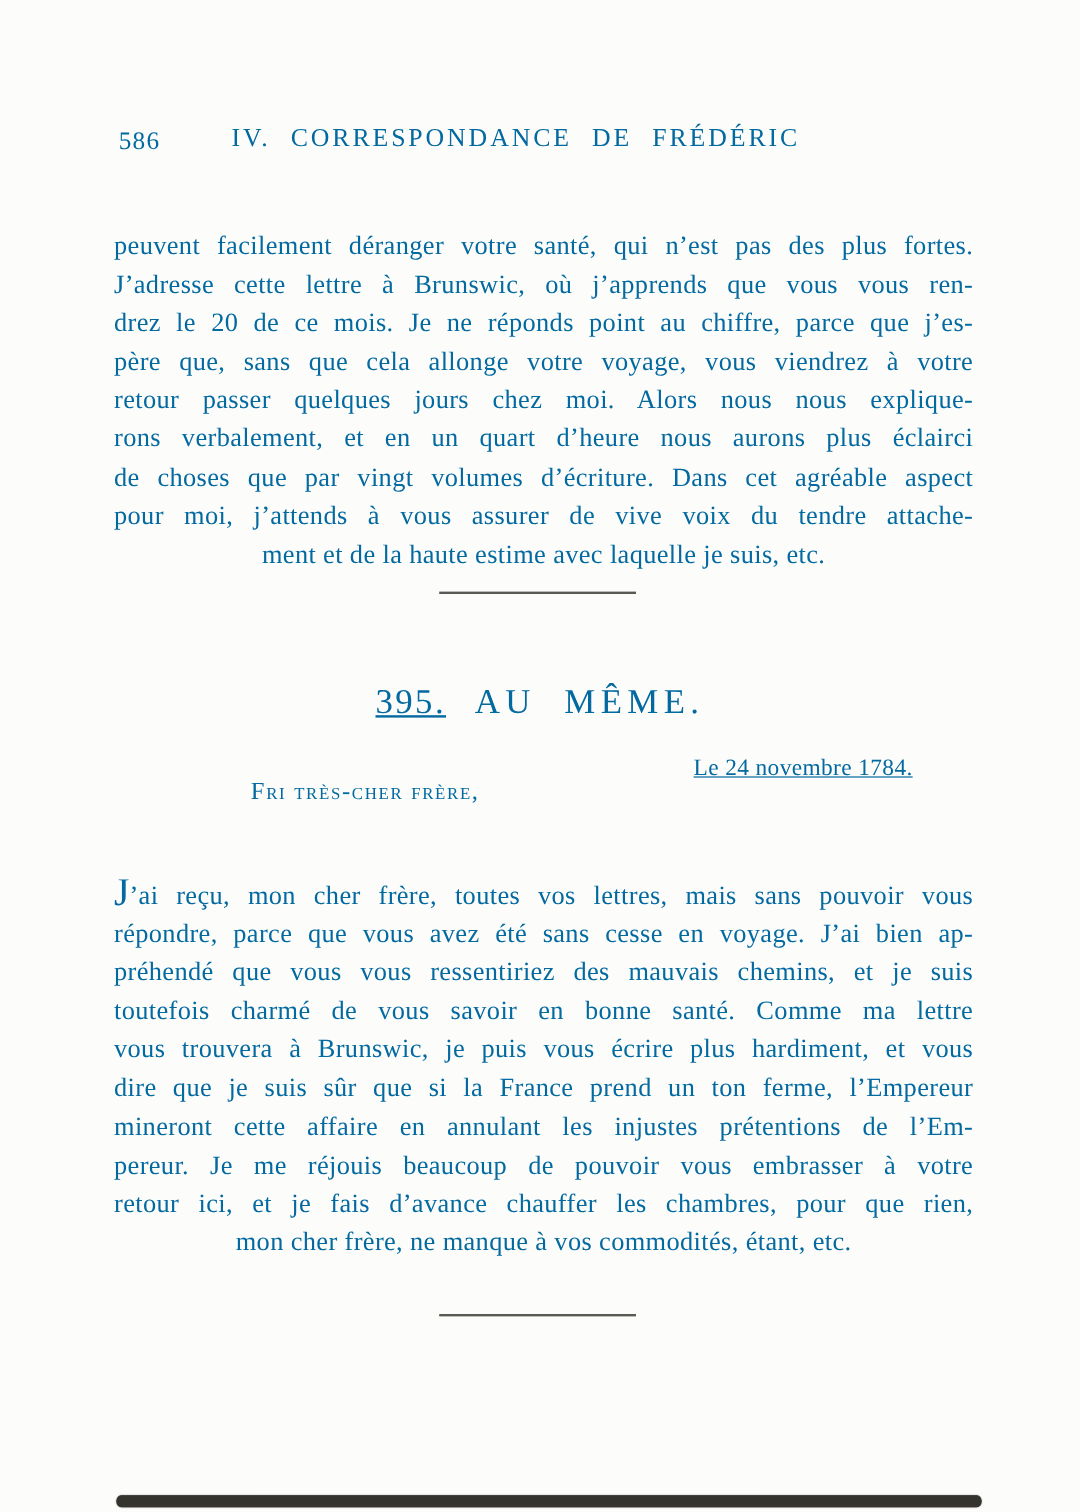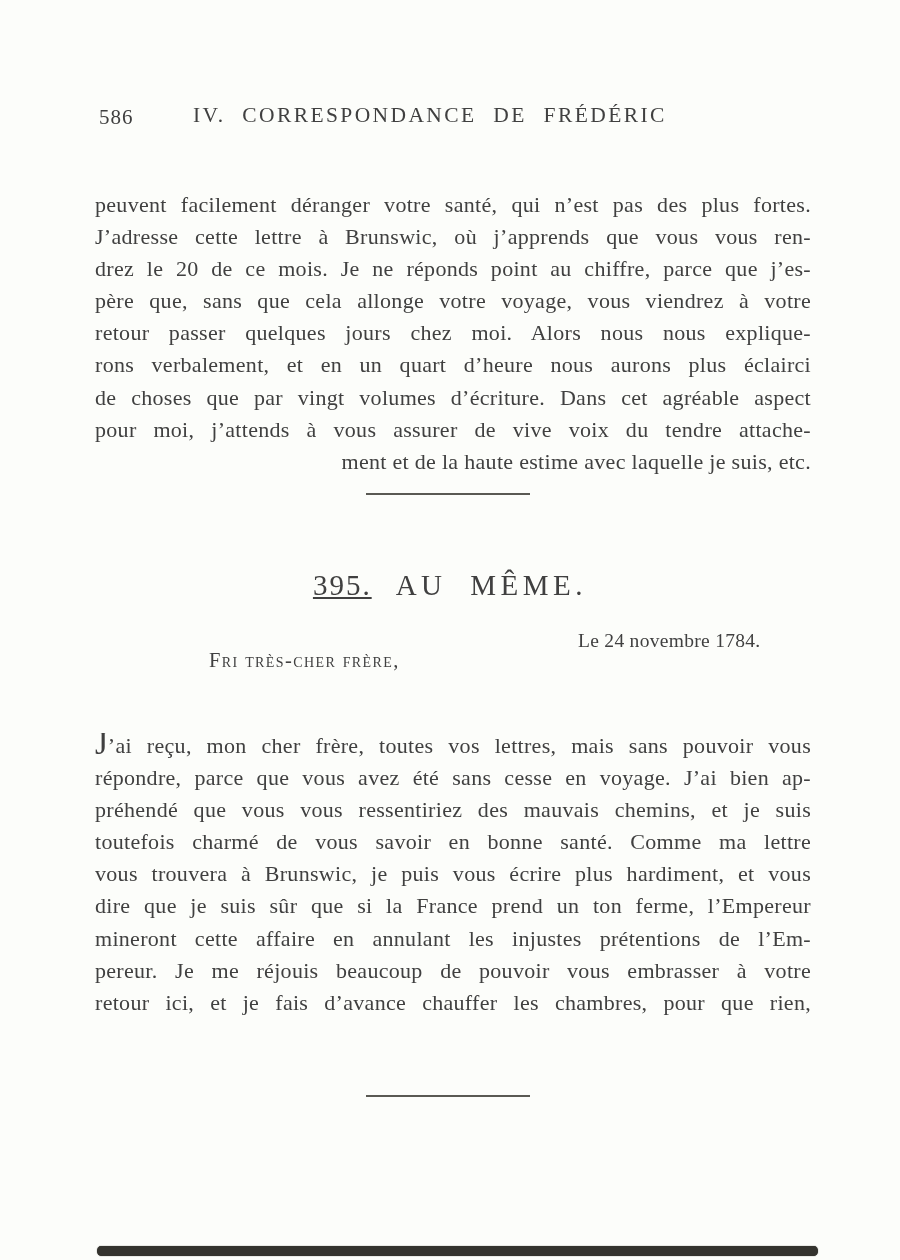--- a/index.html
+++ b/index.html
@@ -1,42 +1,42 @@
 <!DOCTYPE html>
 <html><head>
 <meta charset="utf-8">
 <style>
   html, body { margin: 0; padding: 0; }
   .page {
     position: relative;
     width: 900px;
     height: 1260px;
     background: #fcfdfa;
-    color: #404040;
+    color: #0369a1;
     font-family: "Liberation Serif", "DejaVu Serif", serif;
     overflow: hidden;
   }
 
   
   .header { position: absolute; top: 103px; left: 0; width: 900px; height: 30px; }
   .pagenum {
     position: absolute; left: 99px; top: 2px;
     font-size: 21px; letter-spacing: 1px;
   }
   .running-title {
     position: absolute; left: 193px; top: 0;
     font-size: 21.5px; letter-spacing: 2.4px; word-spacing: 9px;
     white-space: nowrap;
   }
 
   
   .para { position: absolute; left: 95px; width: 716px; font-size: 22px; letter-spacing: 0.3px; margin-top: 46px; }
   .jline { text-align: justify; height: 32.1px; overflow: hidden; white-space: normal; }
   .jline::after { content: ""; display: inline-block; width: 100%; height: 0; }
-  .jline.last { text-align: right; }
+  .jline.last { text-align: center; }
   .jline.last::after { content: none; }
 
   .para1 { top: 146px; }
   .para2 { top: 687px; }
 
   .initial {
     font-size: 33px;
     line-height: 0;
     position: relative;
     top: 1px;
@@ -54,21 +54,21 @@
   
   .section-heading {
     position: absolute; top: 569px; left: 0; width: 900px;
     text-align: center; font-size: 29px; white-space: nowrap;
   }
   .section-number { letter-spacing: 2px; margin-right: 24px; text-decoration: underline; }
   .section-title { letter-spacing: 4.5px; word-spacing: 12px; margin-top: 33px; }
 
   .date-line {
     position: absolute; top: 630px; left: 578px; width: 200px;
-    font-size: 19.5px; letter-spacing: 0.3px;
+    font-size: 19.5px; letter-spacing: 0.3px; text-decoration: underline;
   }
   .salutation {
     position: absolute; top: 649px; left: 209px;
     font-size: 20.5px; font-variant: small-caps; letter-spacing: 1.4px;
   }
 
   
   .scan-bar {
     position: absolute; top: 1246px; left: 97px; width: 721px; height: 10px;
     background: #34332e; border-radius: 4px / 5px;
@@ -111,20 +111,21 @@
     <div class="jline"><span class="initial">J</span><span>’ai reçu, mon cher frère, toutes vos lettres, mais sans pouvoir vous</span></div>
     <div>
         <div class="jline">répondre, parce que vous avez été sans cesse en voyage. J’ai bien ap-</div>
         <div class="jline">préhendé que vous vous ressentiriez des mauvais chemins, et je suis</div>
         <div class="jline">toutefois charmé de vous savoir en bonne santé. Comme ma lettre</div>
         <div class="jline">vous trouvera à Brunswic, je puis vous écrire plus hardiment, et vous</div>
         <div class="jline">dire que je suis sûr que si la France prend un ton ferme, l’Empereur</div>
         <div class="jline">mineront cette affaire en annulant les injustes prétentions de l’Em-</div>
         <div class="jline">pereur. Je me réjouis beaucoup de pouvoir vous embrasser à votre</div>
         <div class="jline">retour ici, et je fais d’avance chauffer les chambres, pour que rien,</div>
+        <div class="jline last">mon cher frère, ne manque à vos commodités, étant, etc.</div>
       </div>
   </div>
 
   <div class="rule rule-bottom"></div>
 
   <div class="scan-bar"></div>
 
 </div>
 
 </body></html>

